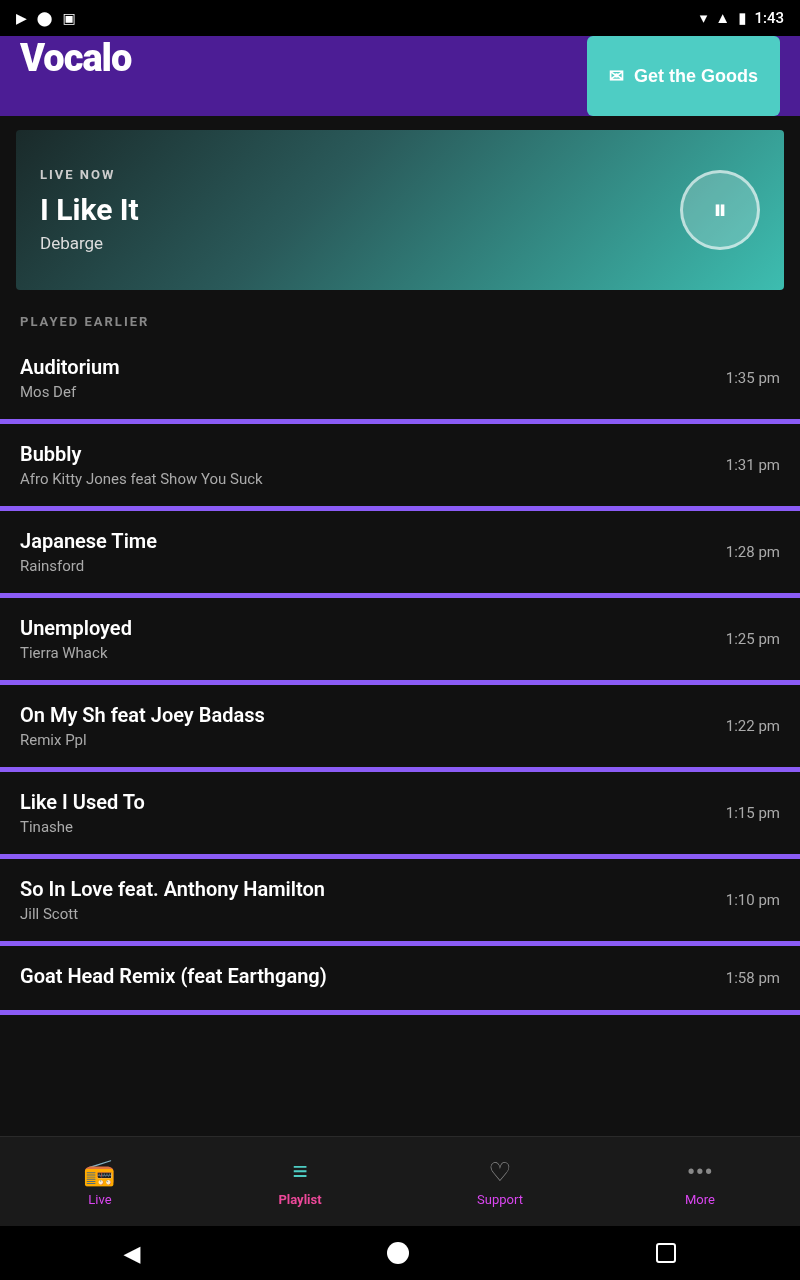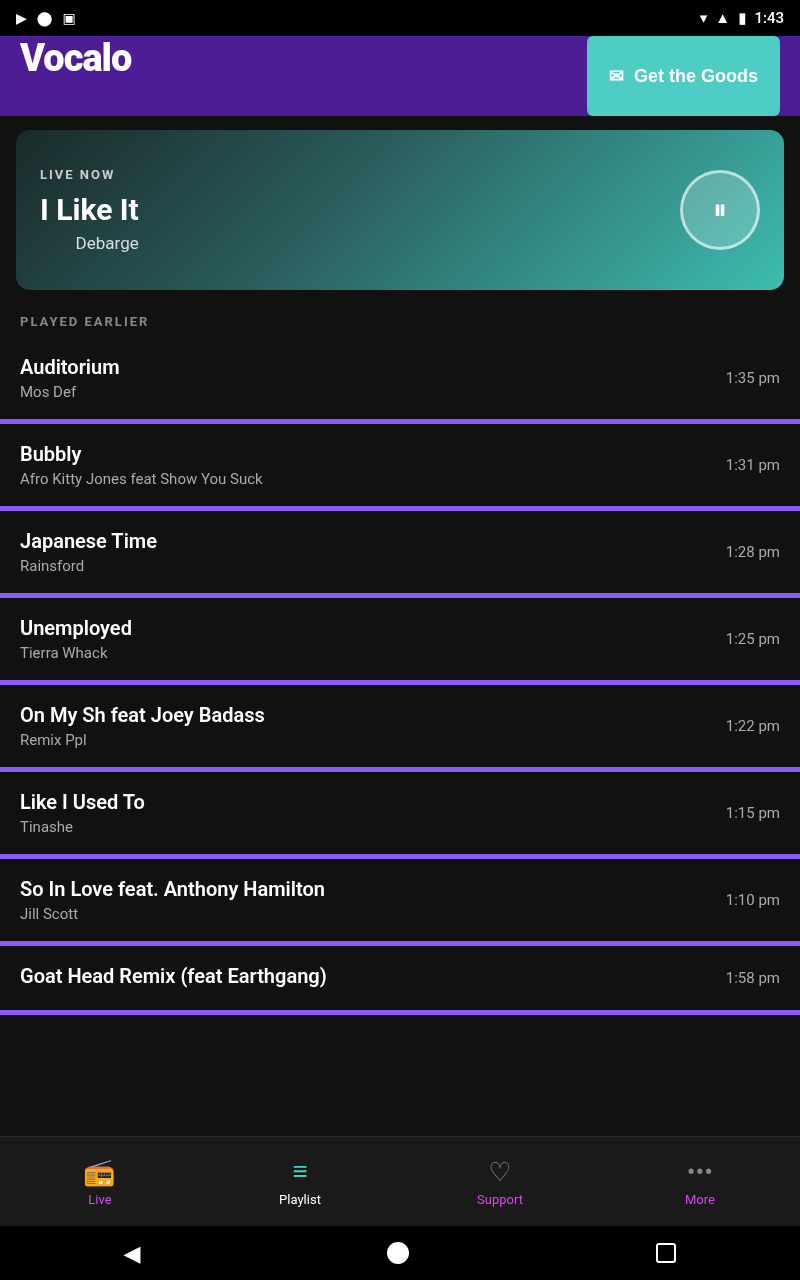--- a/index.html
+++ b/index.html
@@ -54,21 +54,21 @@
       display: flex;
       align-items: center;
       gap: 10px;
       cursor: pointer;
     }
     .get-goods-btn .email-icon { font-size: 18px; }
 
     
     .live-card {
       margin: 14px 16px;
-      border-radius: 14px;
+      border-radius: 4px;
       background: linear-gradient(135deg, #1a2a2a 0%, #2a5a5a 40%, #3dbdb0 100%);
       padding: 28px 24px;
       display: flex;
       align-items: center;
       justify-content: space-between;
       flex-shrink: 0;
       min-height: 160px;
     }
     .live-info {}
     .live-label {
@@ -77,21 +77,21 @@
       letter-spacing: 2px;
       color: #ccc;
       text-transform: uppercase;
       margin-bottom: 10px;
     }
     .live-title {
       font-size: 30px;
       font-weight: 700;
       margin-bottom: 6px;
     }
-    .live-artist { font-size: 17px; color: #ddd; text-align: right; }
+    .live-artist { font-size: 17px; color: #ddd; }
     .pause-btn {
       width: 80px;
       height: 80px;
       border-radius: 50%;
       background: rgba(255,255,255,0.2);
       border: 3px solid rgba(255,255,255,0.6);
       display: flex;
       align-items: center;
       justify-content: center;
       cursor: pointer;
@@ -142,21 +142,21 @@
       display: flex;
       flex-direction: column;
       align-items: center;
       gap: 5px;
       cursor: pointer;
       flex: 1;
     }
     .nav-icon { font-size: 26px; color: #888; }
     .nav-icon.active { color: #4ecdc4; }
     .nav-label { font-size: 13px; color: #d946ef; }
-    .nav-label.active { color: #ffffff; }
+    .nav-label.active { color: #ec4899; font-weight: bold; }
 
     
     .android-nav {
       background: #000;
       height: 54px;
       display: flex;
       align-items: center;
       justify-content: space-around;
       flex-shrink: 0;
     }

